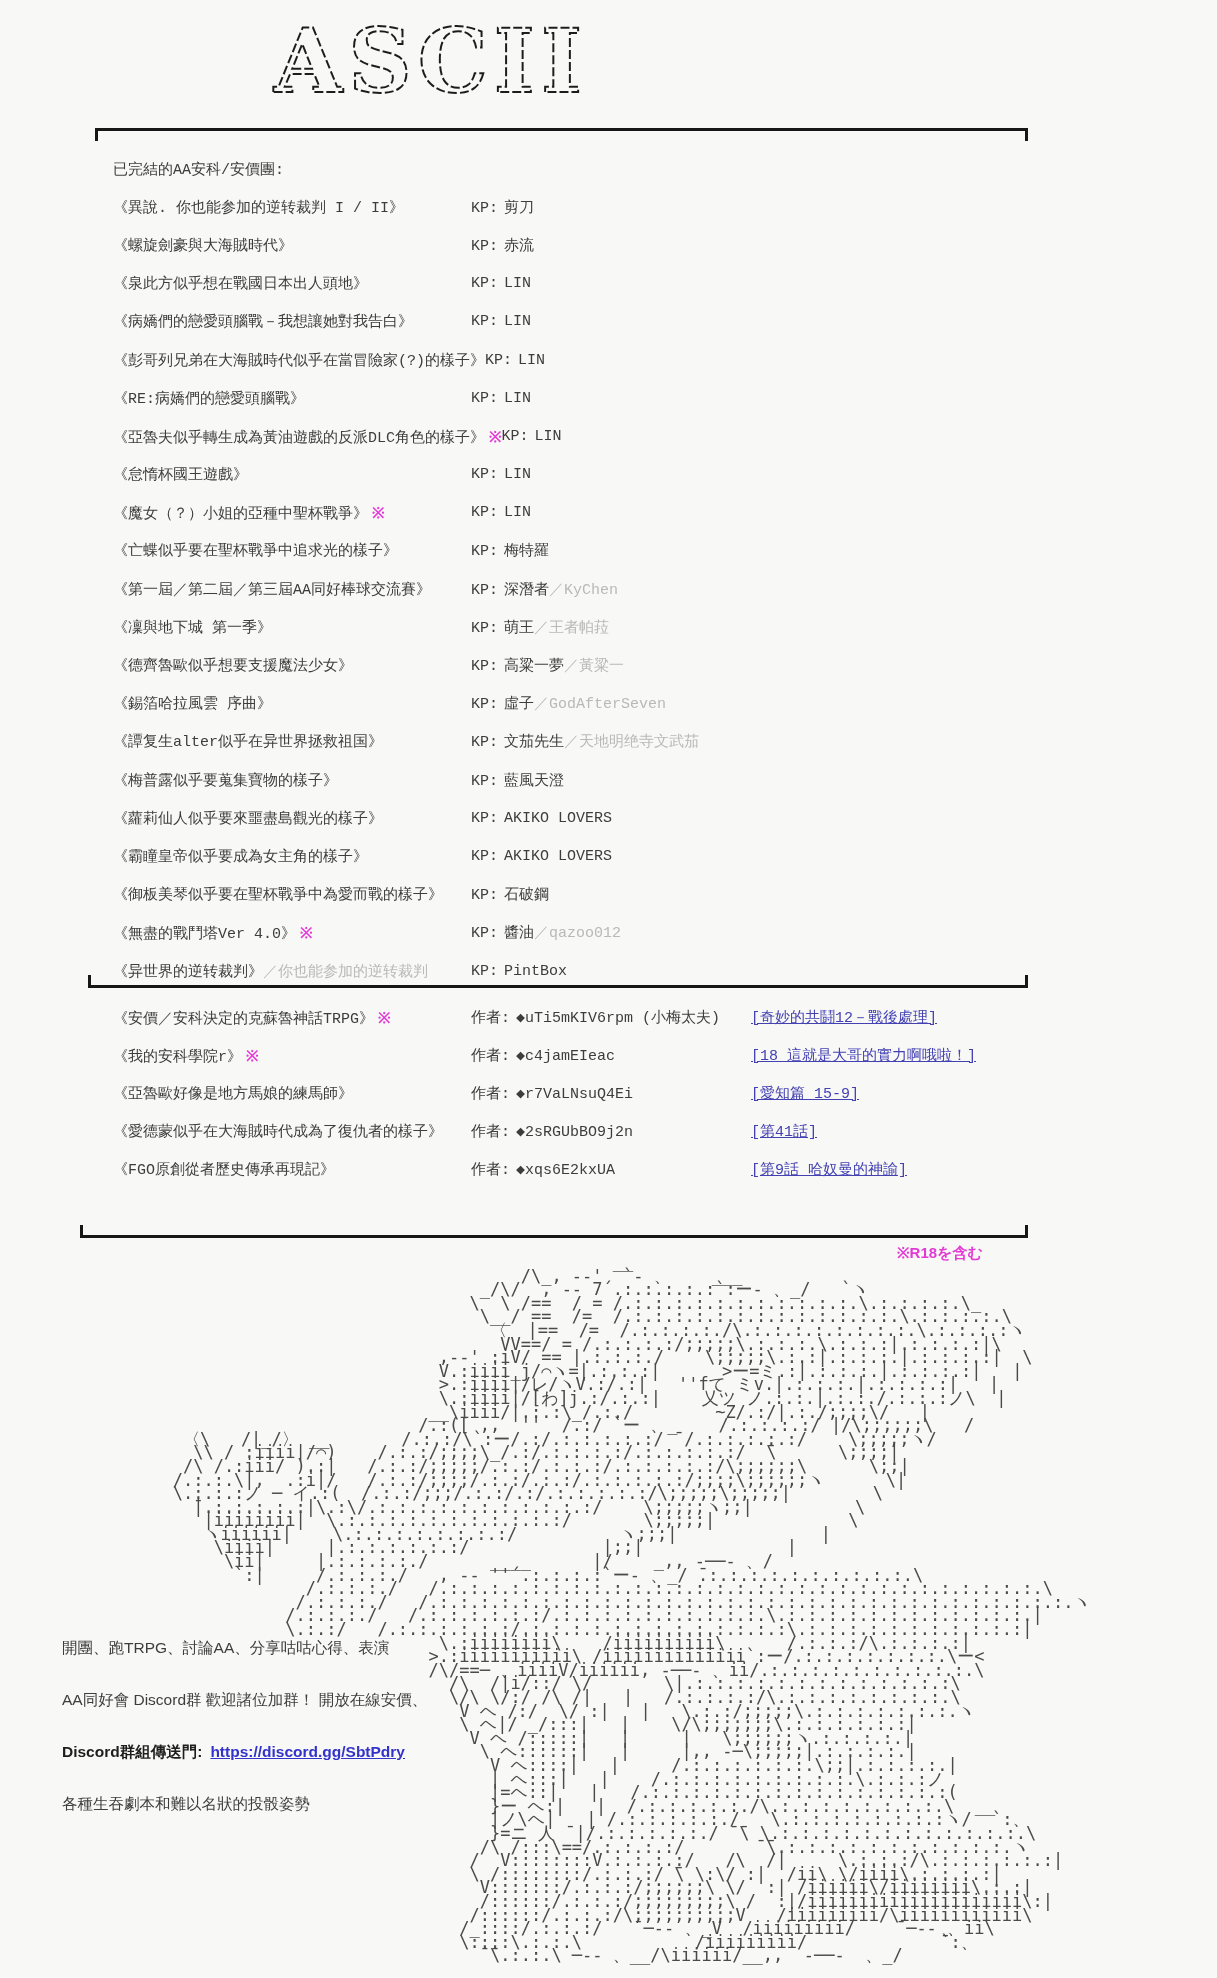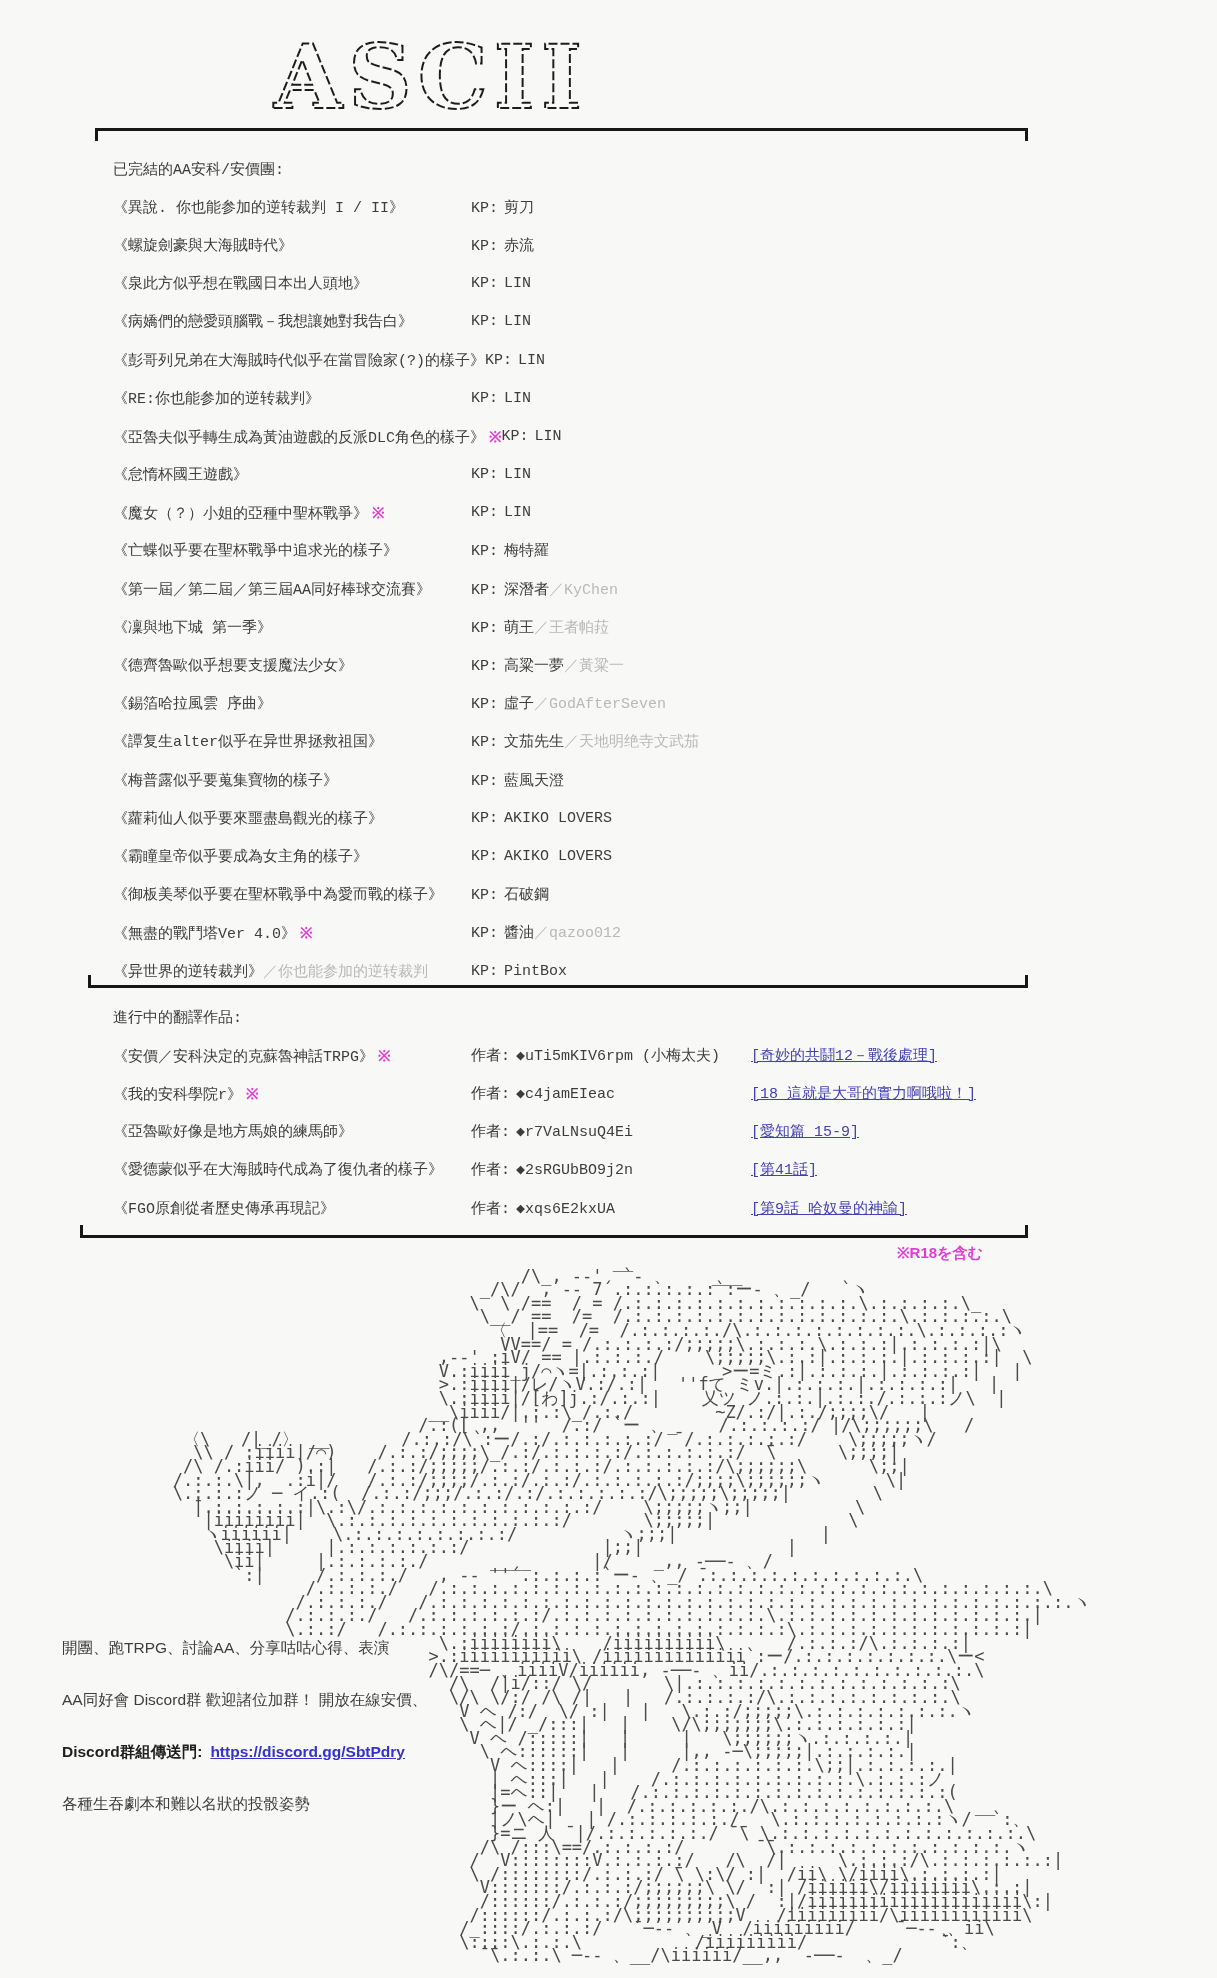--- a/index.html
+++ b/index.html
@@ -5,21 +5,21 @@
   html,body{margin:0;padding:0;}
   body{
     position:relative;
     width:1217px;height:1978px;
     background:#f8f8f6;
     font-family:"Liberation Sans",sans-serif;
     color:#3d3d3d;
     overflow:hidden;
   }
   
-  .ascii-title{position:absolute;left:268px;top:8px;width:360px;height:104px;margin-top:16px;}
+  .ascii-title{position:absolute;left:268px;top:8px;width:360px;height:104px;}
   
   .bracket{position:absolute;border-top:3px solid #171717;}
   .bracket .tick{position:absolute;width:3px;height:13px;background:#171717;}
   .bracket.down .tick{top:-3px;}
   .bracket.up .tick{top:-13px;}
   .bracket .tick.l{left:0;}
   .bracket .tick.r{right:0;}
   #bracket-top{left:95px;top:128px;width:933px;}
   #bracket-mid{left:88px;top:985px;width:940px;}
   #bracket-bot{left:80px;top:1235px;width:948px;}
@@ -90,21 +90,21 @@
     </div>
   <div class="lrow">
       <span class="t"><span>《病嬌們的戀愛頭腦戰－我想讓她對我告白》</span></span>
       <span class="kp"><span class="kp-prefix">KP:</span><span>LIN</span></span>
     </div>
   <div class="lrow">
       <span class="t"><span>《彭哥列兄弟在大海賊時代似乎在當冒險家(?)的樣子》</span></span>
       <span class="kp"><span class="kp-prefix">KP:</span><span>LIN</span></span>
     </div>
   <div class="lrow">
-      <span class="t"><span>《RE:你也能参加的逆转裁判》</span></span>
+      <span class="t"><span>《RE:病嬌們的戀愛頭腦戰》</span></span>
       <span class="kp"><span class="kp-prefix">KP:</span><span>LIN</span></span>
     </div>
   <div class="lrow">
       <span class="t"><span>《亞魯夫似乎轉生成為黃油遊戲的反派DLC角色的樣子》</span><span class="flag">※</span></span>
       <span class="kp"><span class="kp-prefix">KP:</span><span>LIN</span></span>
     </div>
   <div class="lrow">
       <span class="t"><span>《怠惰杯國王遊戲》</span></span>
       <span class="kp"><span class="kp-prefix">KP:</span><span>LIN</span></span>
     </div>
@@ -156,21 +156,20 @@
       <span class="t"><span>《無盡的戰鬥塔Ver 4.0》</span><span class="flag">※</span></span>
       <span class="kp"><span class="kp-prefix">KP:</span><span>醬油</span><span class="gray">／qazoo012</span></span>
     </div>
   <div class="lrow">
       <span class="t"><span>《异世界的逆转裁判》</span><span class="gray">／你也能参加的逆转裁判</span></span>
       <span class="kp"><span class="kp-prefix">KP:</span><span>PintBox</span></span>
     </div>
 </div>
 
 <div id="ongoing-list" class="list">
-  <div class="heading">進行中的翻譯作品:</div>
   <div class="lrow">
       <span class="t"><span>《安價／安科決定的克蘇魯神話TRPG》</span><span class="flag">※</span></span>
       <span class="author"><span class="author-prefix">作者:</span><span>◆uTi5mKIV6rpm (小梅太夫)</span></span>
       <a class="chapter" href="#">[奇妙的共鬪12－戰後處理]</a>
     </div>
   <div class="lrow">
       <span class="t"><span>《我的安科學院r》</span><span class="flag">※</span></span>
       <span class="author"><span class="author-prefix">作者:</span><span>◆c4jamEIeac</span></span>
       <a class="chapter" href="#">[18  這就是大哥的實力啊哦啦！]</a>
     </div>

